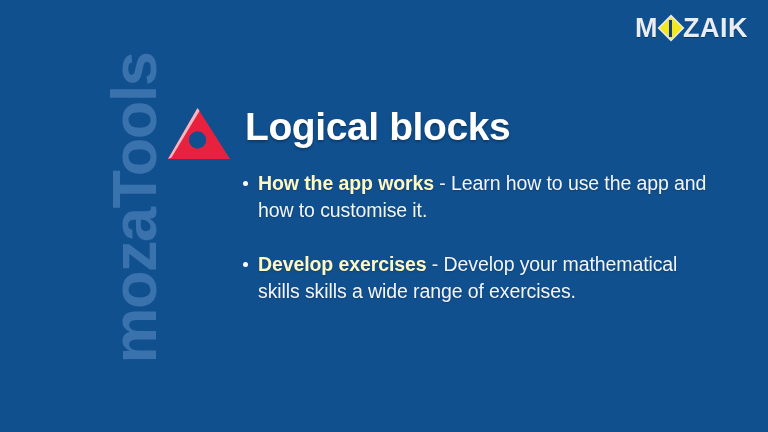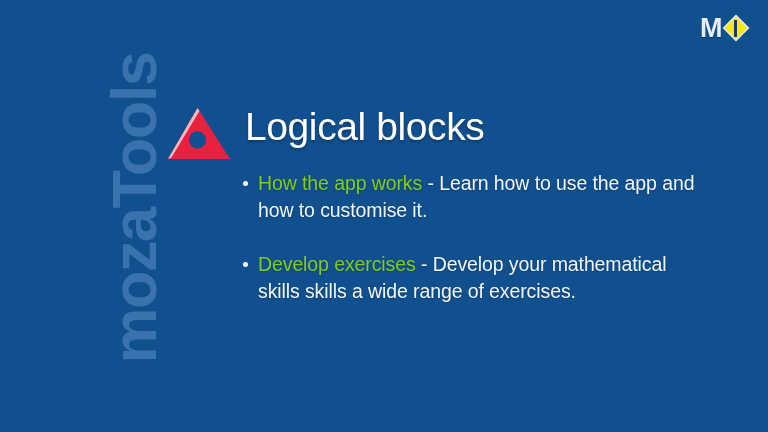--- a/index.html
+++ b/index.html
@@ -100,21 +100,21 @@
     width: 66px;
     height: 56px;
   }
 
   
   .title {
     position: absolute;
     left: 245px;
     top: 106px;
     font-size: 39px;
-    font-weight: normal;
+    font-weight: bold;
     color: #FFFFFF;
     letter-spacing: -0.4px;
     line-height: 1.1;
     white-space: nowrap;
     text-shadow: 0 2px 3px rgba(0,0,0,0.28);
   }
 
   
   .bullets {
     position: absolute;
@@ -139,22 +139,22 @@
   }
   .bullet-text {
     flex: 1 1 auto;
     font-size: 19.5px;
     line-height: 1.40;
     color: #F2F6FA;
     letter-spacing: -0.1px;
     text-shadow: 0 1px 2px rgba(0,0,0,0.22);
   }
   .bullet-text .lead {
-    font-weight: normal;
-    color: #84cc16;
+    font-weight: bold;
+    color: #fef9c3;
   }
   .bullet-text .dash {
     color: #E7EEF6;
   }
 </style>
 </head>
 <body>
 
 <div id="slide">
 
@@ -162,20 +162,21 @@
     <div class="watermark-text">mozaTools</div>
   </div>
 
   <div class="logo">
     <div class="logo-letters">
       <span>M</span>
       <span class="logo-diamond">
         <span class="d-outer"></span>
         <span class="d-bar"></span>
       </span>
+      <span>ZAIK</span>
     </div>
   </div>
 
   <div class="tri-icon">
     <svg width="66" height="56" viewBox="0 0 66 56" xmlns="http://www.w3.org/2000/svg">
       <defs>
         <mask id="holeMask">
           <rect x="0" y="0" width="66" height="56" fill="#fff"></rect>
           <circle cx="31.5" cy="34" r="8.5" fill="#000"></circle>
         </mask>

